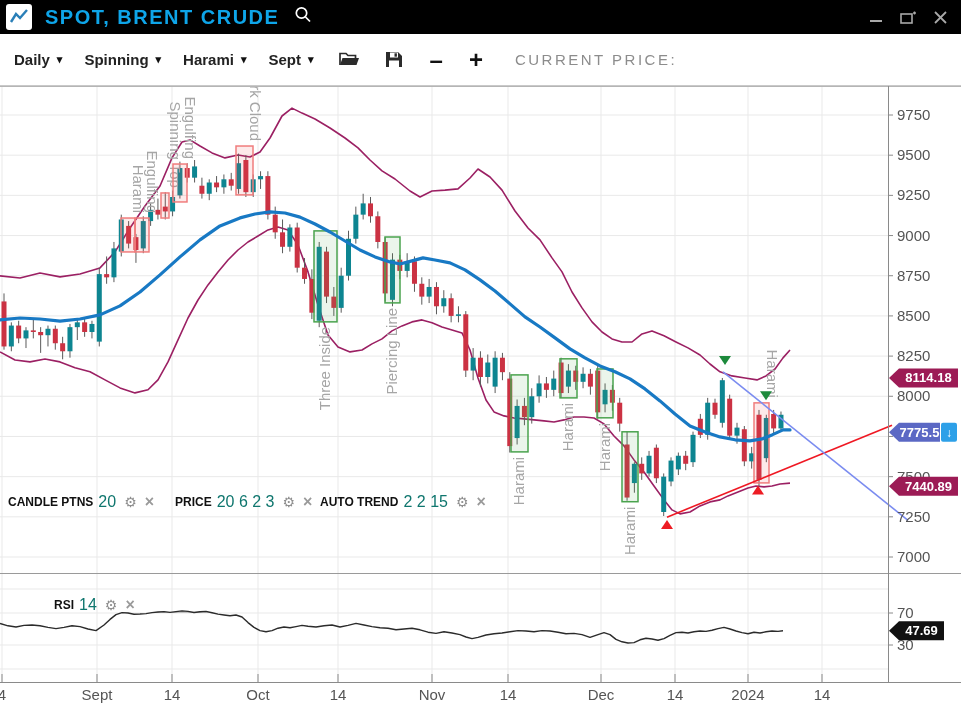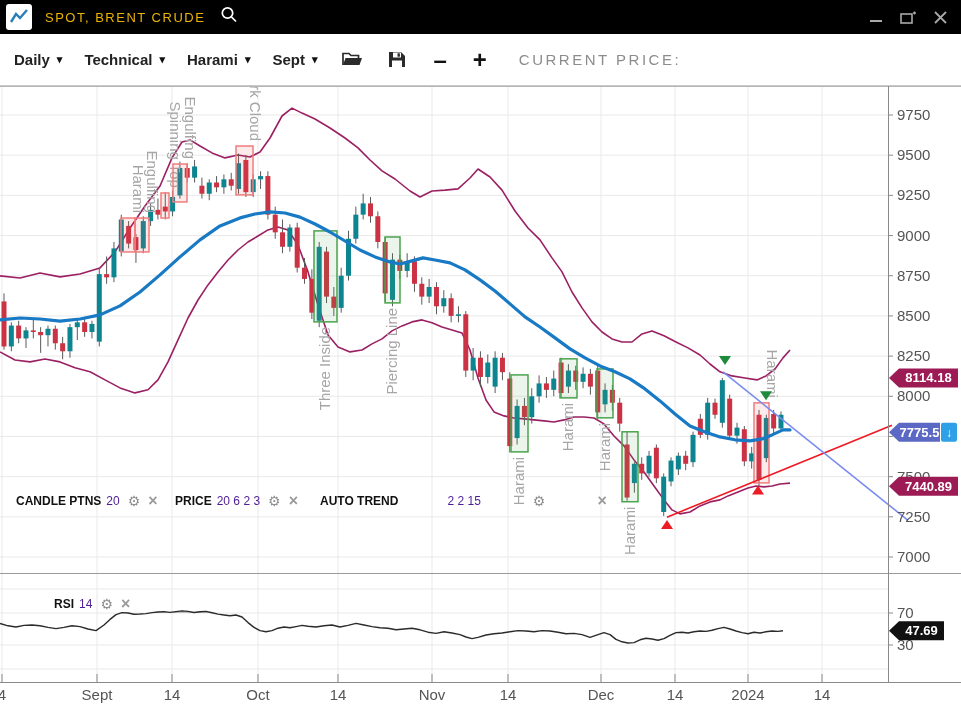--- a/index.html
+++ b/index.html
@@ -2,21 +2,21 @@
 <html><head>
 <meta charset="utf-8">
 <style>
   * { box-sizing: border-box; margin: 0; padding: 0; }
   body { font-family: "Liberation Sans", sans-serif; background: #fff; }
   #app { position: relative; width: 961px; height: 712px; overflow: hidden; background:#fff; }
   #chart-svg { position: absolute; left: 0; top: 0; }
 
   .titlebar { position: absolute; left:0; top:0; width:961px; height:34px; background:#000; display:flex; align-items:center; z-index:5; }
   .applogo { width:26px; height:26px; background:#fff; border-radius:3px; margin-left:6px; display:flex; align-items:center; justify-content:center; }
-  .title-text { color:#eab308; font-size:13px; letter-spacing:1.5px; margin-left:13px; font-weight:400; }
+  .title-text { color:#0ea5e9; font-size:20px; letter-spacing:1.5px; margin-left:13px; font-weight:700; }
   .search-ic { margin-left:14px; }
   .win-controls { margin-left:auto; display:flex; align-items:center; gap:14px; margin-right:12px; }
   .win-btn { color:#a9a9a9; width:18px; height:18px; display:flex; align-items:center; justify-content:center; font-size:15px; cursor:default; }
 
   .toolbar { position: absolute; left:0; top:34px; width:961px; height:52px; background:#fff; border-bottom:1px solid #c9c9c9; display:flex; align-items:center; z-index:5; }
   .menu { display:flex; align-items:center; font-size:15px; font-weight:700; color:#222; margin-left:22px; cursor:default;text-align:center; }
   .menu:first-child { margin-left:14px; }
   .caret { font-size:11px; margin-left:7px; color:#111; }
   .tool-ic { margin-left:24px; display:flex; align-items:center; }
   .zoom-btn { margin-left:26px; font-size:24px; font-weight:900; color:#111; line-height:20px; }
@@ -24,21 +24,21 @@
   .price-badge { position:absolute; top:47px; height:30px; display:flex; align-items:baseline; justify-content:center; color:#fff; padding-top:5px; }
   .pb-red { left:733px; width:103px; background:#c23448; }
   .pb-teal { left:845px; width:116px; background:#12808d; }
   .pb-main { font-size:17px; font-weight:700; }
   .pb-dec { font-size:11px; font-weight:700; }
   .arr-down { position:absolute; left:11px; top:7px; width:0; height:0; border-left:5px solid transparent; border-right:5px solid transparent; border-top:8px solid #7d1f2c; }
   .arr-up { position:absolute; right:9px; top:6px; width:0; height:0; border-left:5px solid transparent; border-right:5px solid transparent; border-bottom:8px solid #0a4f56; }
 
   .overlay-row { position:absolute; display:flex; align-items:center; z-index:4; white-space:nowrap; }
   .ind-name { font-size:12px; font-weight:700; color:#111; }
-  .ind-params { font-size:12px; color:#4c1d95; margin-left:5px; }
+  .ind-params { font-size:16px; color:#0f766e; margin-left:5px; }
   .gear { font-size:14px; color:#8e8e8e; margin-left:8px; }
   .xclose { font-size:16px; font-weight:700; color:#9a9a9a; margin-left:8px; line-height:12px; }
 </style>
 </head>
 <body>
 
 <div id="app">
 
   <svg id="chart-svg" width="961" height="712">
       <g stroke="#e9e9e9" stroke-width="1">
@@ -440,21 +440,21 @@
       </span>
     </div>
   </div>
 
   <div class="toolbar">
     <span class="menu">
         <span>Daily</span>
         <span class="caret">▾</span>
       </span>
     <span class="menu">
-        <span>Technical</span>
+        <span>Spinning</span>
         <span class="caret">▾</span>
       </span>
     <span class="menu">
         <span>Harami</span>
         <span class="caret">▾</span>
       </span>
     <span class="menu">
         <span>Sept</span>
         <span class="caret">▾</span>
       </span>
@@ -480,33 +480,33 @@
     <span class="arr-down"></span>
     <span class="pb-main">7774</span>
       <span class="pb-dec">.10</span>
   </div>
   <div class="price-badge pb-teal">
     <span class="pb-main">7776</span>
       <span class="pb-dec">.90</span>
     <span class="arr-up"></span>
   </div>
 
-  <div class="overlay-row" style="left:16px; top:493px;">
+  <div class="overlay-row" style="left:8px; top:493px;">
     <span class="ind-name">CANDLE PTNS</span>
     <span class="ind-params">20</span>
     <span class="gear">⚙</span>
     <span class="xclose">×</span>
   </div>
   <div class="overlay-row" style="left:175px; top:493px;">
     <span class="ind-name">PRICE</span>
     <span class="ind-params">20 6 2 3</span>
     <span class="gear">⚙</span>
     <span class="xclose">×</span>
   </div>
-  <div class="overlay-row" style="left:320px; top:493px;gap:44px;">
+  <div class="overlay-row" style="left:320px; top:493px;">
     <span class="ind-name">AUTO TREND</span>
     <span class="ind-params">2 2 15</span>
     <span class="gear">⚙</span>
     <span class="xclose">×</span>
   </div>
   <div class="overlay-row" style="left:10px; top:596px;padding-left:44px;">
     <span class="ind-name">RSI</span>
     <span class="ind-params">14</span>
     <span class="gear">⚙</span>
     <span class="xclose">×</span>

